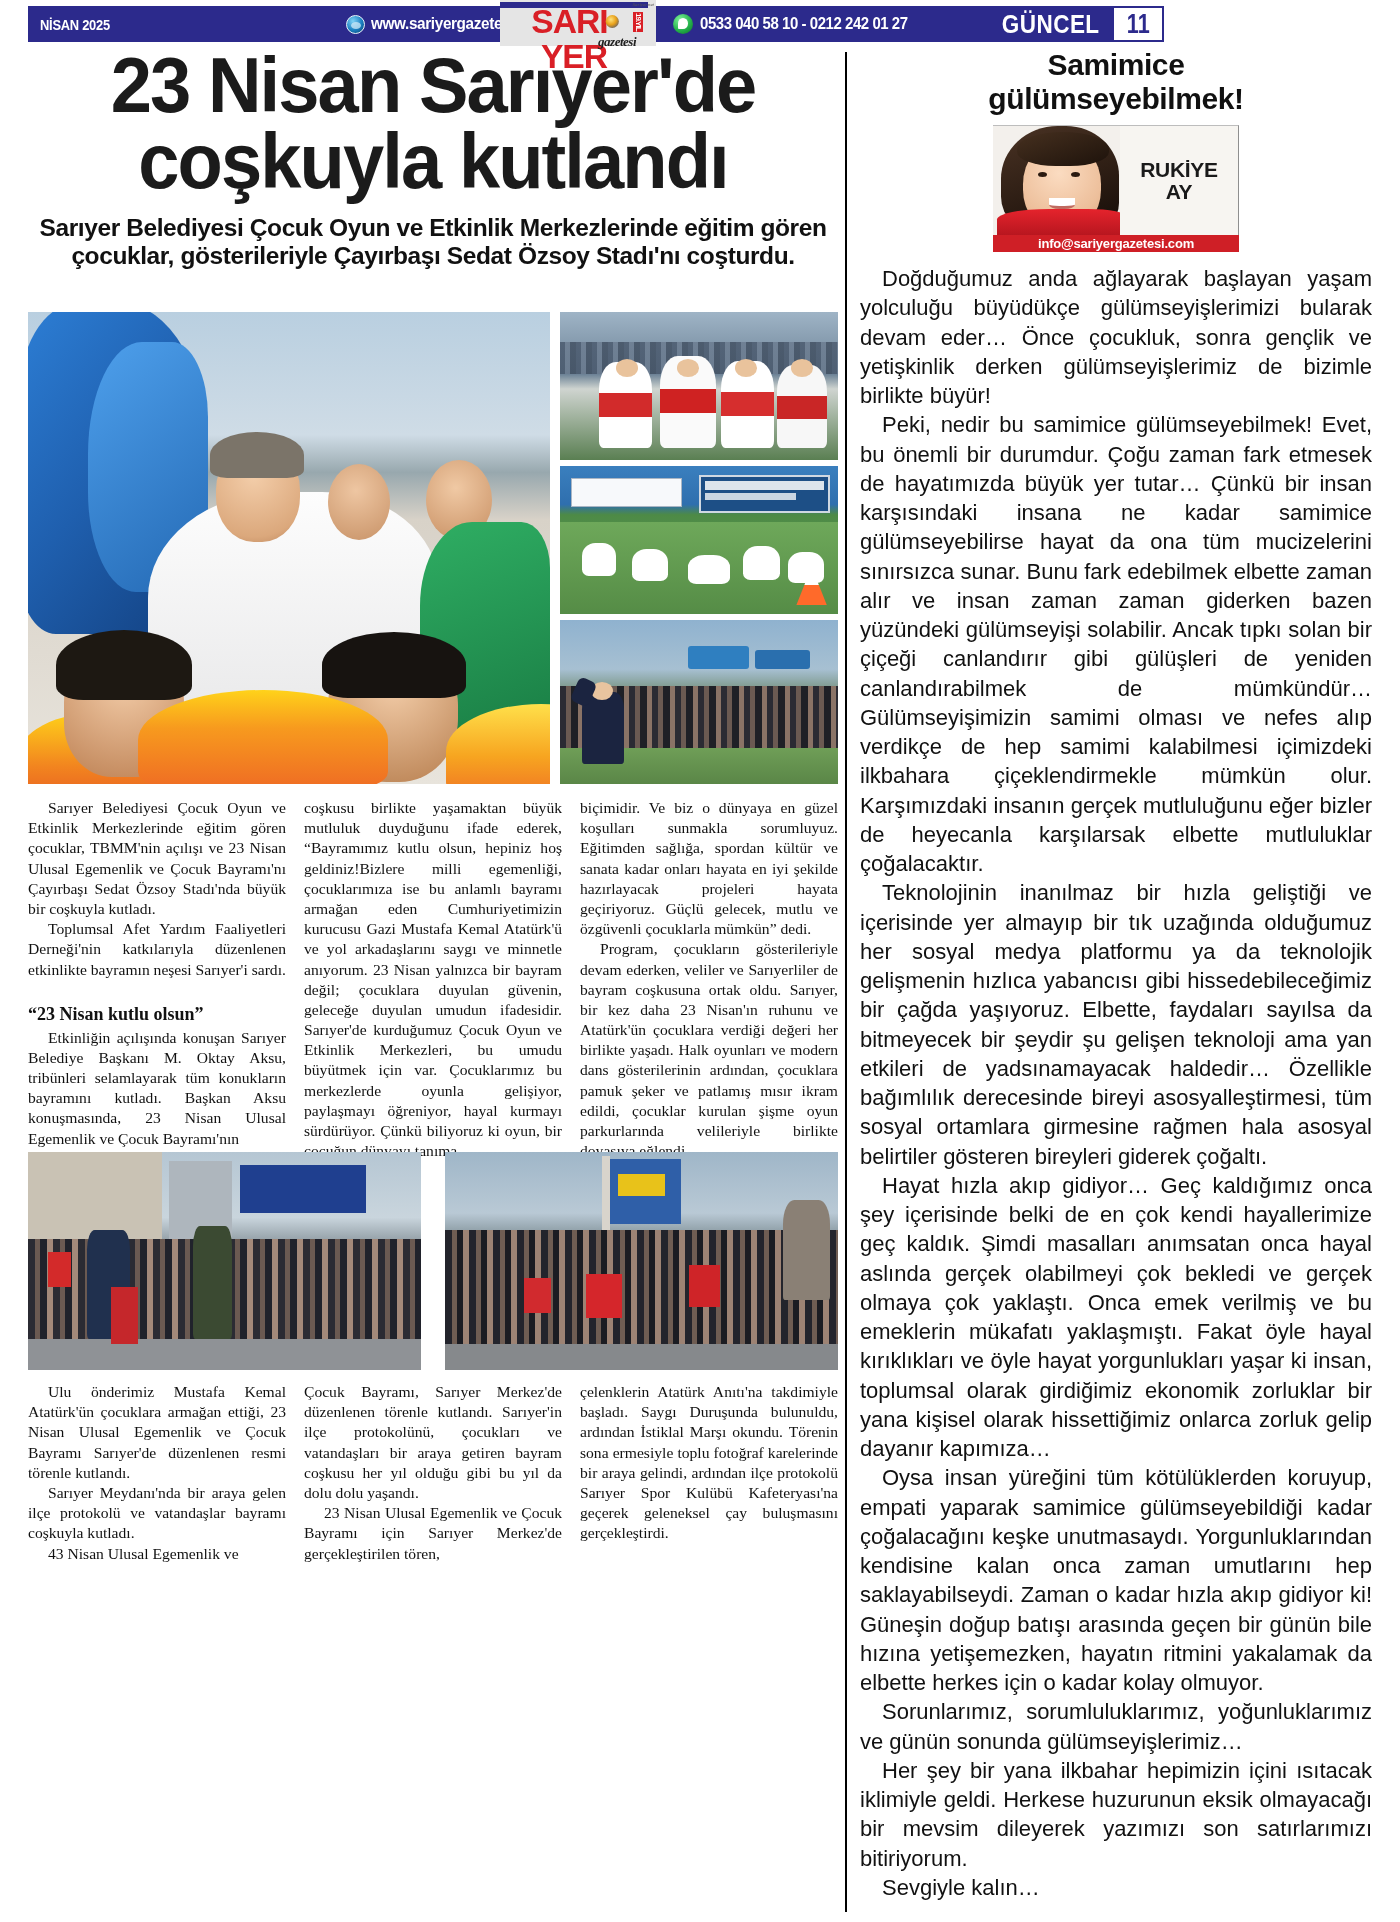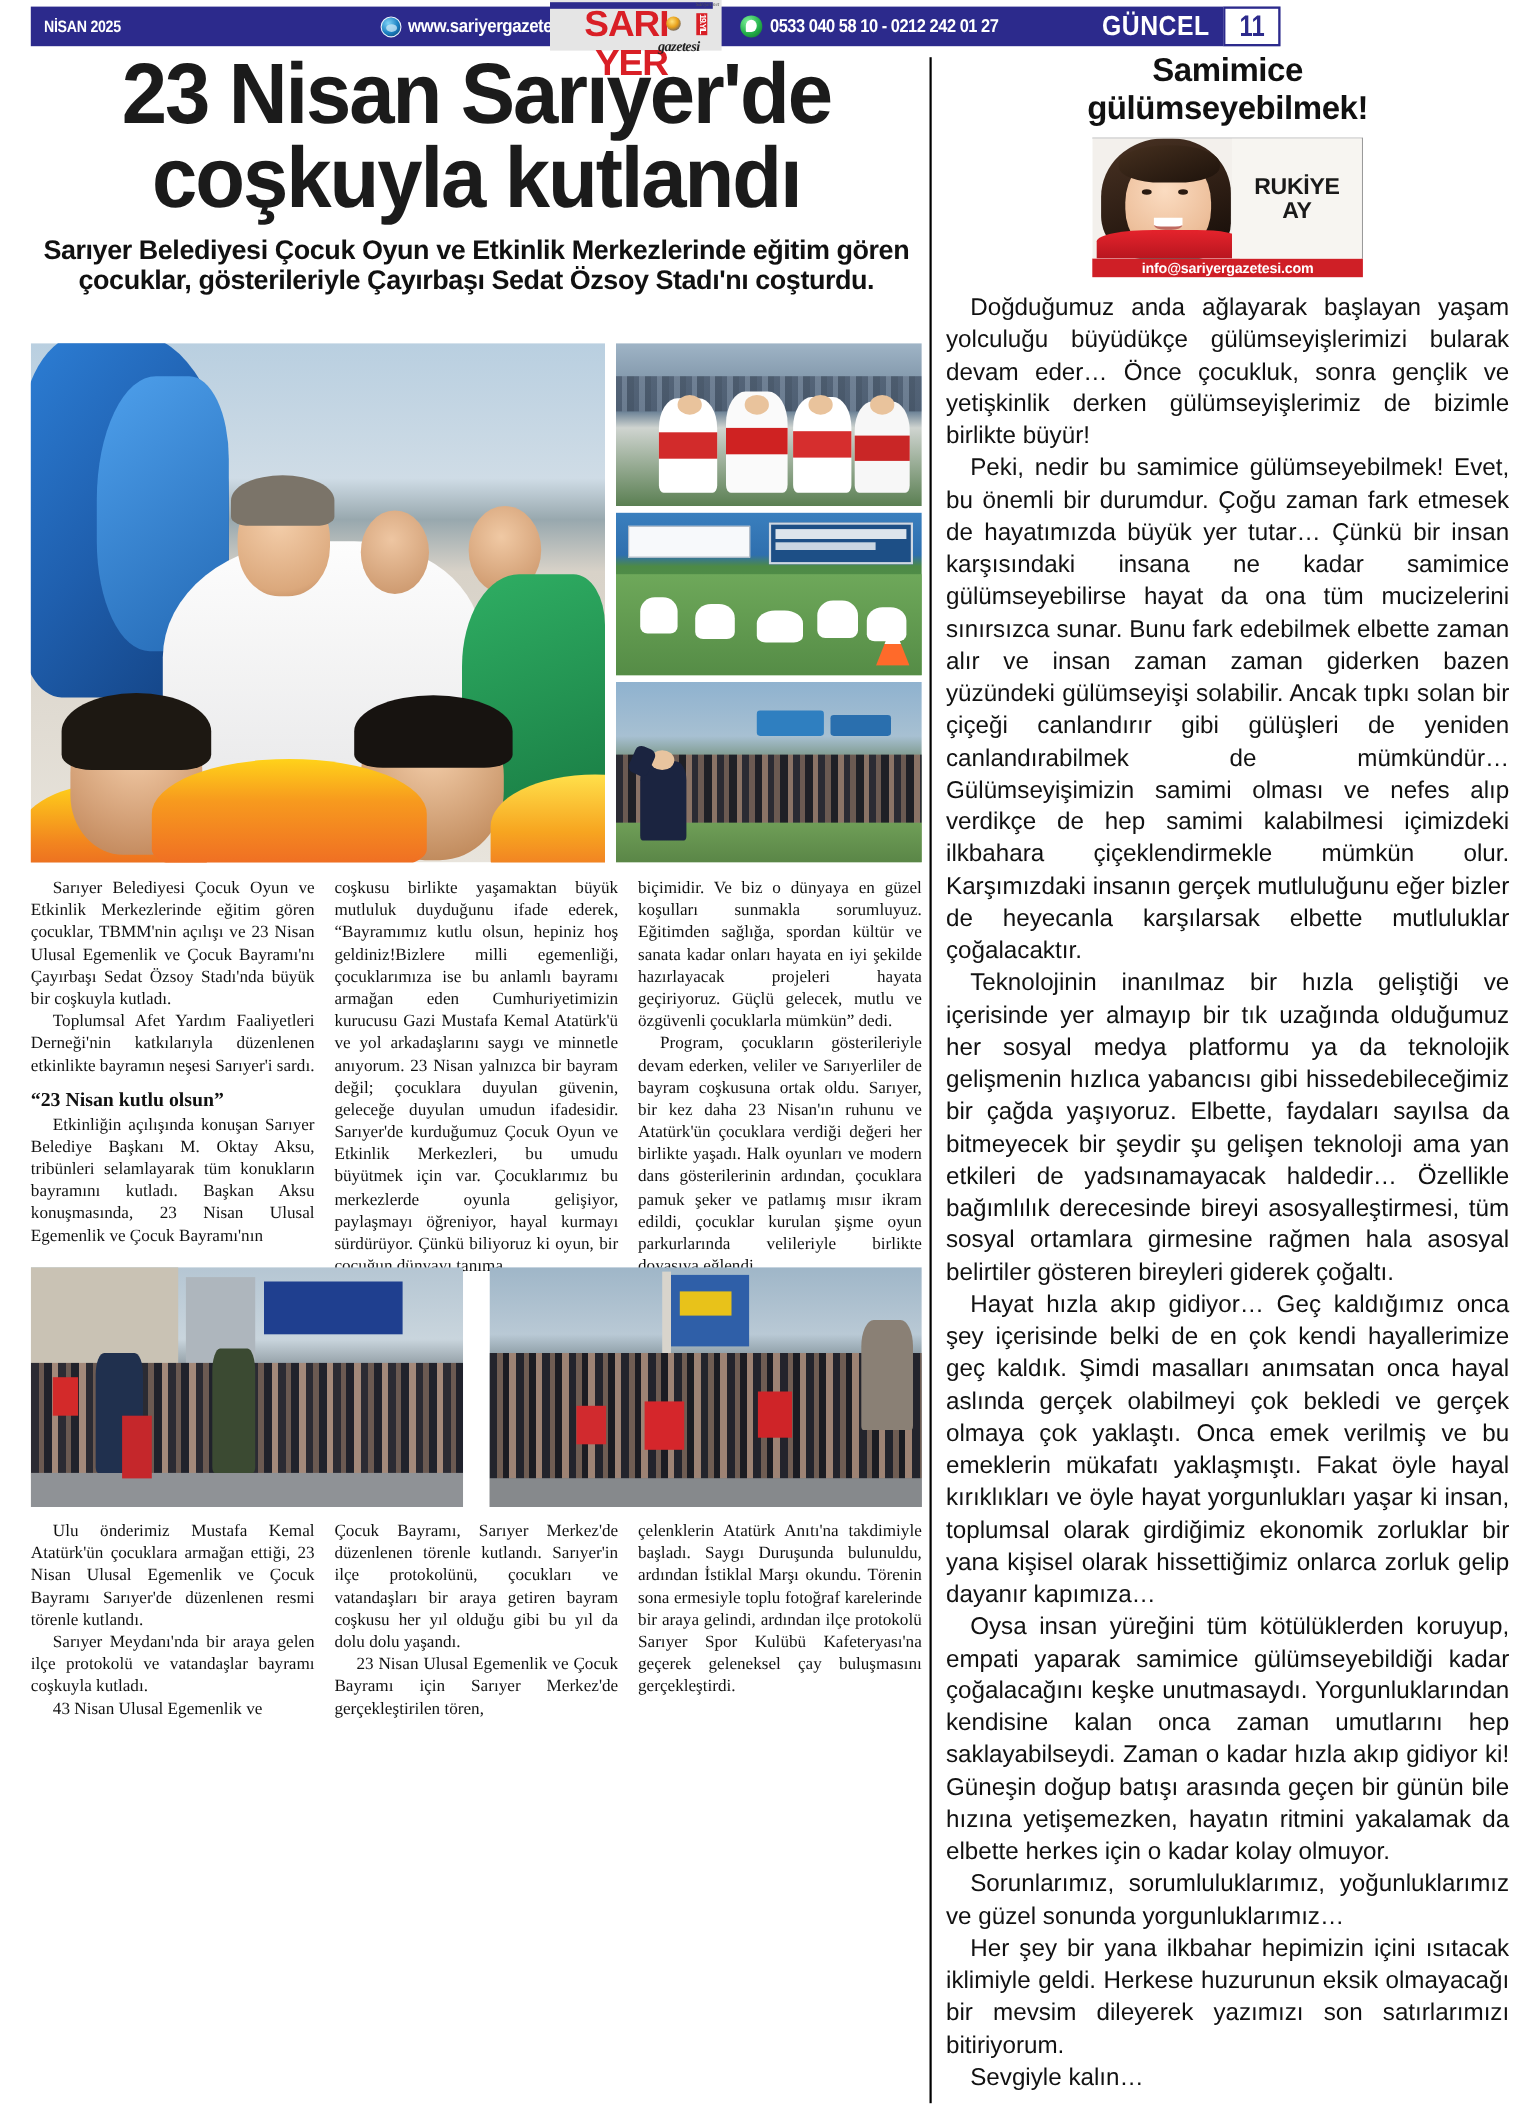--- a/index.html
+++ b/index.html
@@ -337,21 +337,21 @@
     text-align: justify;
     text-indent: 20px;
     margin-bottom: 0px;
   }
   .body-p.noindent { text-indent: 0; }
   .sub-h {
     font-family: "Liberation Serif", serif;
     font-weight: bold;
     font-size: 18px;
     color: #111;
-    margin: 9px 0 3px 0;
+    margin: 24px 0 3px 0;
     text-indent: 0;
   }
 
   
   .photorow2 {
     position: absolute;
     left: 28px; top: 1152px;
     width: 810px; height: 218px;
   }
   .ph-bl { position:absolute; left:0; top:0; width:393px; height:218px; overflow:hidden; }
@@ -665,19 +665,19 @@
     <div class="mail-bar">
       <span>info@sariyergazetesi.com</span>
     </div>
 
     <div class="rcol-body">
       <p class="rp">Doğduğumuz anda ağlayarak başlayan yaşam yolculuğu büyüdükçe gülümseyişlerimizi bularak devam eder… Önce çocukluk, sonra gençlik ve yetişkinlik derken gülümseyişlerimiz de bizimle birlikte büyür!</p>
       <p class="rp">Peki, nedir bu samimice gülümseyebilmek! Evet, bu önemli bir durumdur. Çoğu zaman fark etmesek de hayatımızda büyük yer tutar… Çünkü bir insan karşısındaki insana ne kadar samimice gülümseyebilirse hayat da ona tüm mucizelerini sınırsızca sunar. Bunu fark edebilmek elbette zaman alır ve insan zaman zaman giderken bazen yüzündeki gülümseyişi solabilir. Ancak tıpkı solan bir çiçeği canlandırır gibi gülüşleri de yeniden canlandırabilmek de mümkündür… Gülümseyişimizin samimi olması ve nefes alıp verdikçe de hep samimi kalabilmesi içimizdeki ilkbahara çiçeklendirmekle mümkün olur. Karşımızdaki insanın gerçek mutluluğunu eğer bizler de heyecanla karşılarsak elbette mutluluklar çoğalacaktır.</p>
       <p class="rp">Teknolojinin inanılmaz bir hızla geliştiği ve içerisinde yer almayıp bir tık uzağında olduğumuz her sosyal medya platformu ya da teknolojik gelişmenin hızlıca yabancısı gibi hissedebileceğimiz bir çağda yaşıyoruz. Elbette, faydaları sayılsa da bitmeyecek bir şeydir şu gelişen teknoloji ama yan etkileri de yadsınamayacak haldedir… Özellikle bağımlılık derecesinde bireyi asosyalleştirmesi, tüm sosyal ortamlara girmesine rağmen hala asosyal belirtiler gösteren bireyleri giderek çoğaltı.</p>
       <p class="rp">Hayat hızla akıp gidiyor… Geç kaldığımız onca şey içerisinde belki de en çok kendi hayallerimize geç kaldık. Şimdi masalları anımsatan onca hayal aslında gerçek olabilmeyi çok bekledi ve gerçek olmaya çok yaklaştı. Onca emek verilmiş ve bu emeklerin mükafatı yaklaşmıştı. Fakat öyle hayal kırıklıkları ve öyle hayat yorgunlukları yaşar ki insan, toplumsal olarak girdiğimiz ekonomik zorluklar bir yana kişisel olarak hissettiğimiz onlarca zorluk gelip dayanır kapımıza…</p>
       <p class="rp">Oysa insan yüreğini tüm kötülüklerden koruyup, empati yaparak samimice gülümseyebildiği kadar çoğalacağını keşke unutmasaydı. Yorgunluklarından kendisine kalan onca zaman umutlarını hep saklayabilseydi. Zaman o kadar hızla akıp gidiyor ki! Güneşin doğup batışı arasında geçen bir günün bile hızına yetişemezken, hayatın ritmini yakalamak da elbette herkes için o kadar kolay olmuyor.</p>
-      <p class="rp">Sorunlarımız, sorumluluklarımız, yoğunluklarımız ve güzel sonunda yorgunluklarımız…</p>
+      <p class="rp">Sorunlarımız, sorumluluklarımız, yoğunluklarımız ve günün sonunda gülümseyişlerimiz…</p>
       <p class="rp">Her şey bir yana ilkbahar hepimizin içini ısıtacak iklimiyle geldi. Herkese huzurunun eksik olmayacağı bir mevsim dileyerek yazımızı son satırlarımızı bitiriyorum.</p>
       <p class="rp">Sevgiyle kalın…</p>
     </div>
   </div>
 
 </div>
 
 </body></html>

